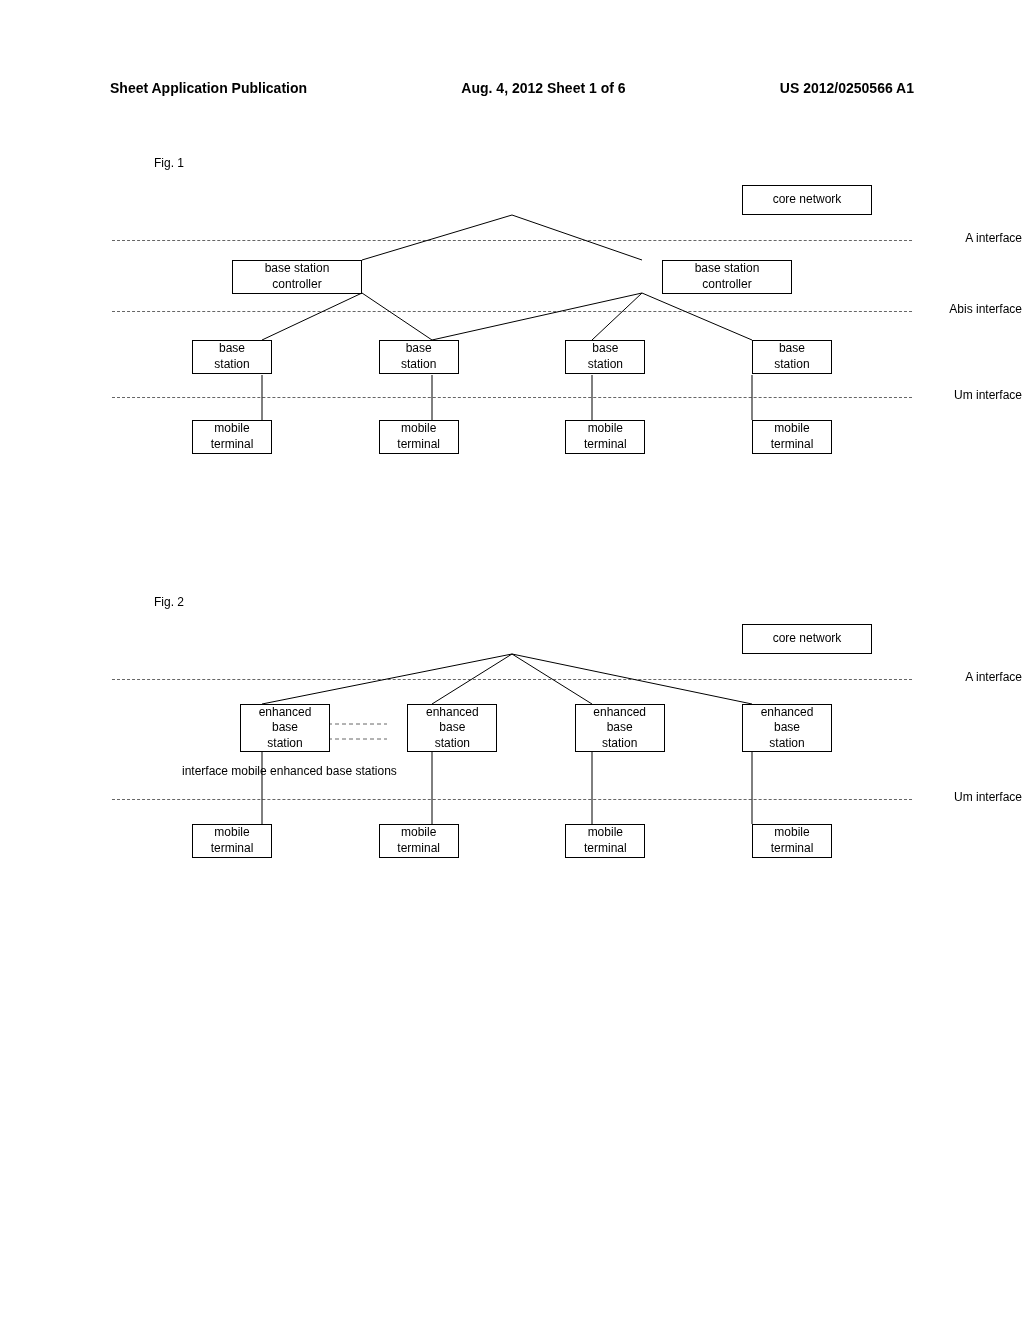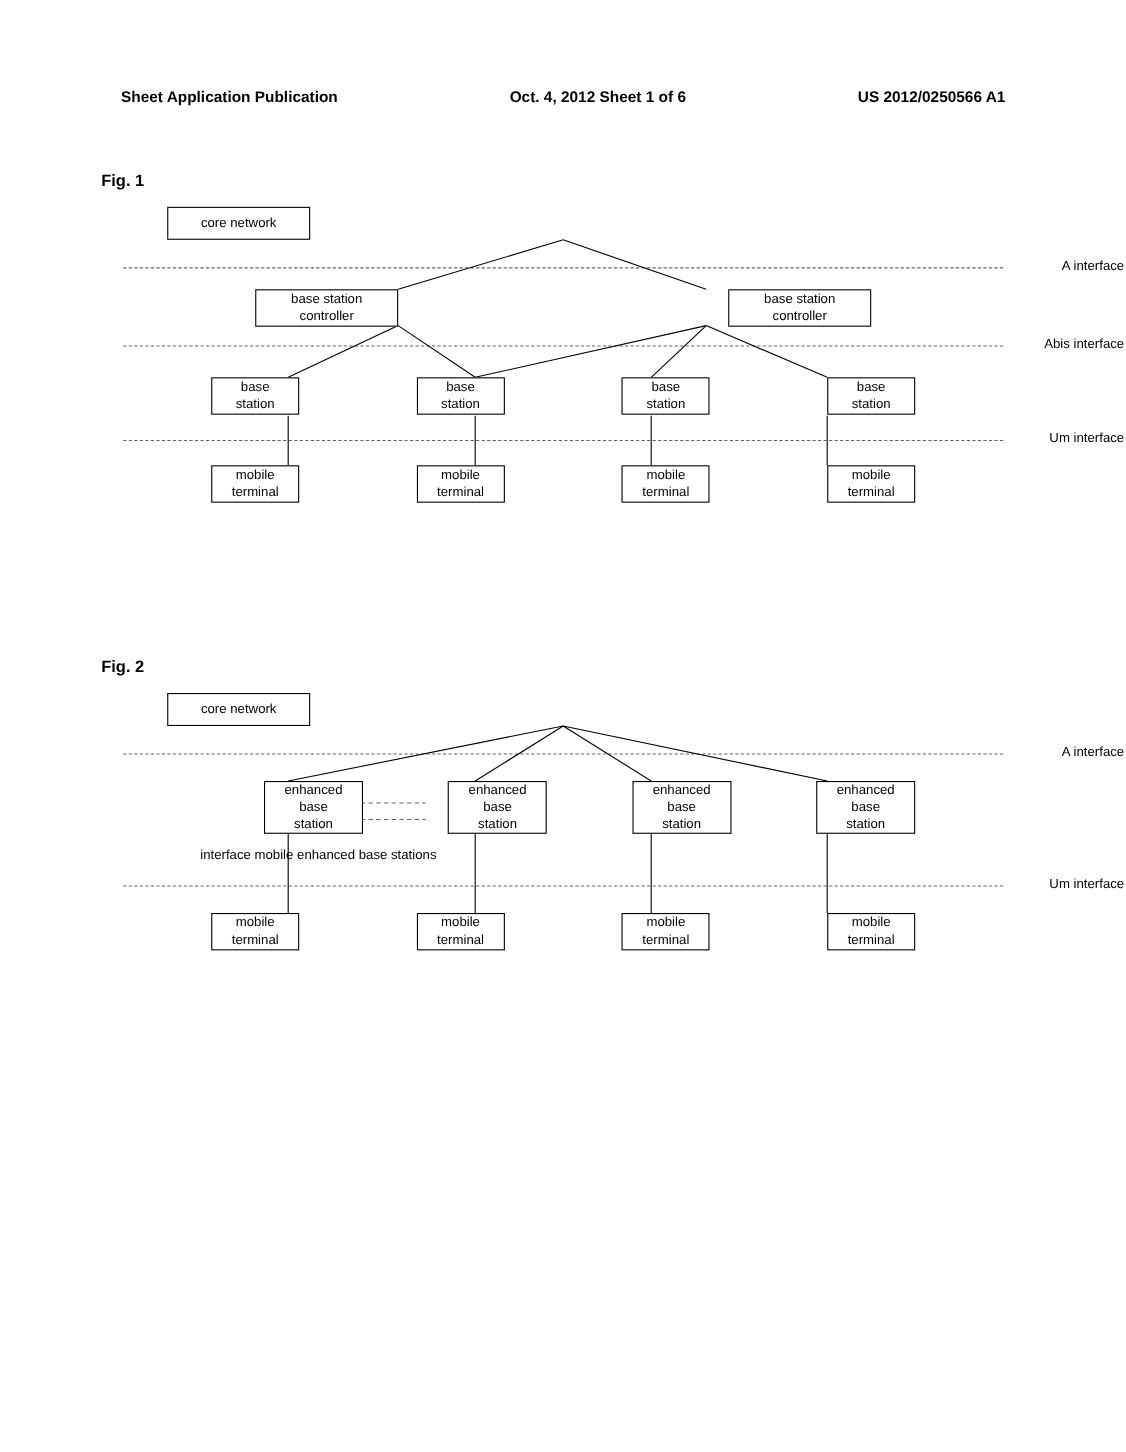--- a/index.html
+++ b/index.html
@@ -11,24 +11,24 @@
     }
     .header {
       display: flex;
       justify-content: space-between;
       font-size: 14px;
       font-weight: bold;
       margin-bottom: 60px;
       padding: 0 50px;
     }
     .fig-label {
-      font-size: 15px;
-      font-weight: bold;
+      font-size: 12px;
+      font-weight: normal;
       margin-bottom: 15px;
-      margin-left: 32px;
+      margin-left: 94px;
     }
     .diagram {
       position: relative;
       margin: 0 auto 100px auto;
       width: 720px;
     }
     .box {
       border: 1px solid #000;
       background: white;
       text-align: center;
@@ -39,21 +39,21 @@
       justify-content: center;
       flex-direction: column;
       line-height: 1.3;
     }
     .row {
       display: flex;
       justify-content: space-around;
       position: relative;
       z-index: 2;
     }
-    .row-center { justify-content: flex-start; }
+    .row-center { justify-content: flex-end; }
     .dashed-line {
       border-top: 1.5px dashed #666;
       position: relative;
       margin: 0;
     }
     .interface-label {
       position: absolute;
       right: -110px;
       top: -10px;
       font-size: 12px;
@@ -74,21 +74,21 @@
       margin-left: 30px;
       margin-top: 2px;
       margin-bottom: 2px;
     }
   </style>
 </head>
 <body>
 
 <div class="header">
   <span>Sheet Application Publication</span>
-  <span>Oct. 4, 2012  Sheet 1 of 6</span>
+  <span>Aug. 4, 2012  Sheet 1 of 6</span>
   <span>US 2012/0250566 A1</span>
 </div>
 
 <div class="fig-label">Fig. 1</div>
 <div class="diagram" style="height:310px;">
   <svg class="connectors" viewBox="0 0 720 310">
     <line x1="360" y1="30" x2="210" y2="75" stroke="#000"></line>
     <line x1="360" y1="30" x2="490" y2="75" stroke="#000"></line>
     <line x1="210" y1="108" x2="110" y2="155" stroke="#000"></line>
     <line x1="210" y1="108" x2="280" y2="155" stroke="#000"></line>

